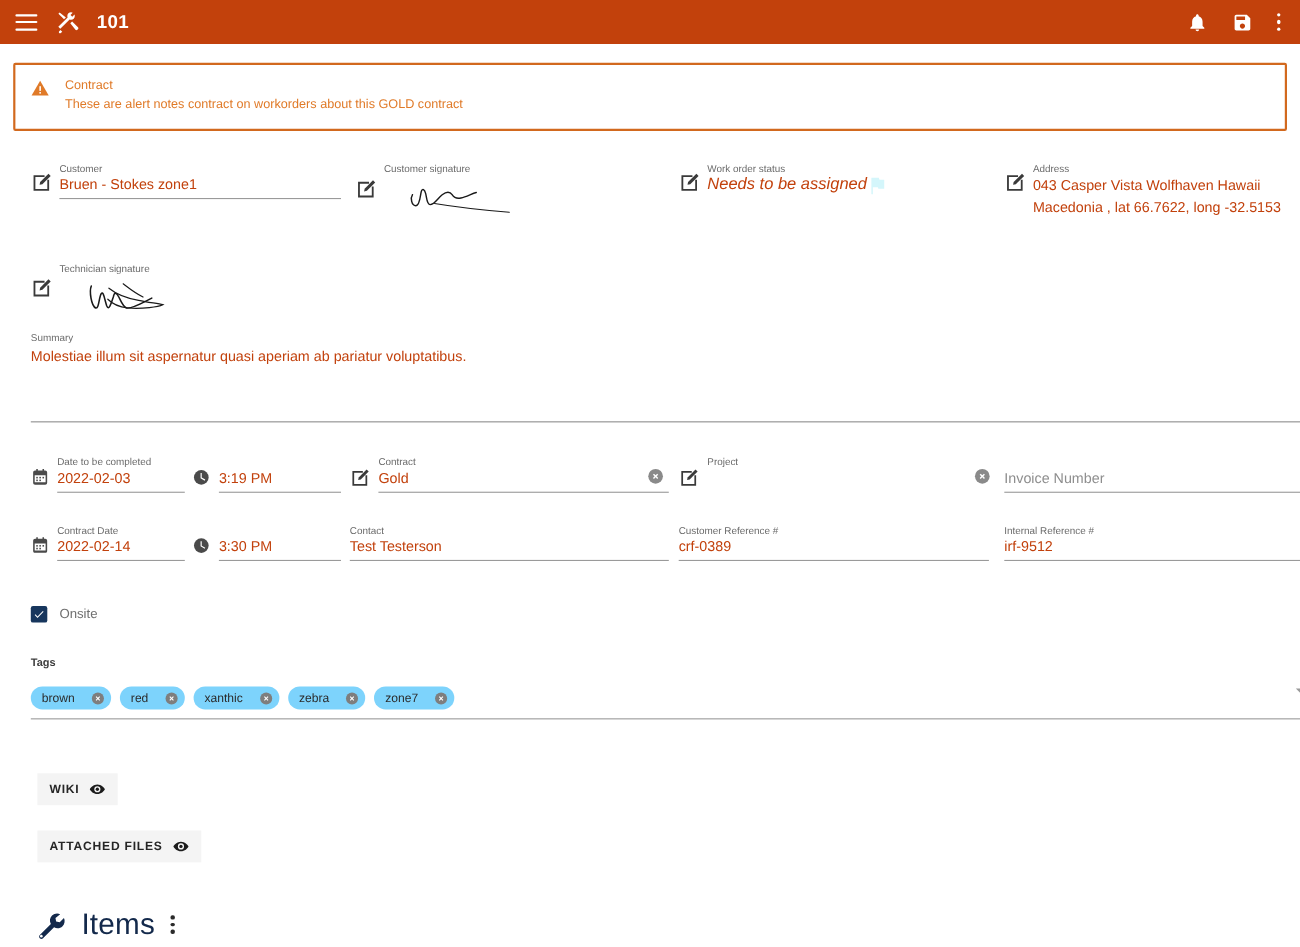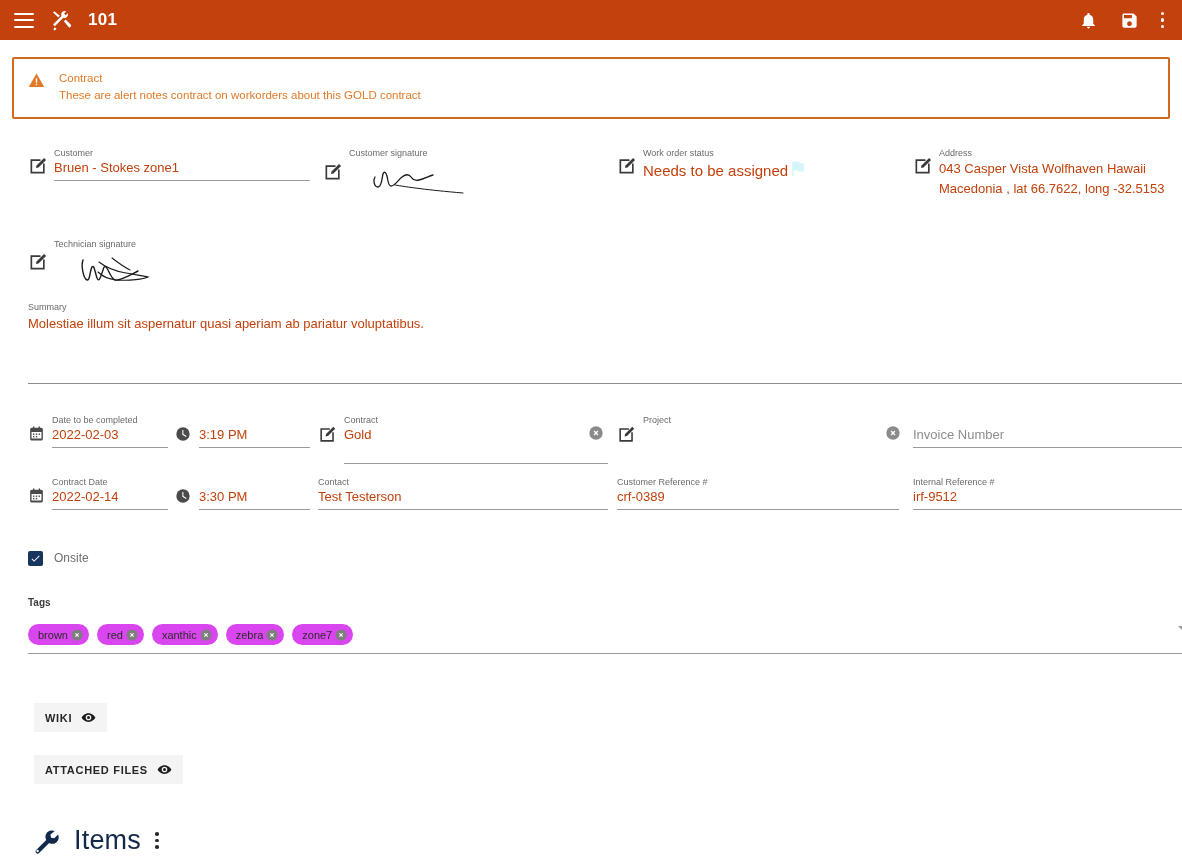--- a/index.html
+++ b/index.html
@@ -99,26 +99,26 @@
 
   
   .tags-label { font-size: 10px; color: #3d3d3d; font-weight: bold; }
   .tags-field {
     position: relative;
     border-bottom: 1px solid #9a9a9a;
     padding-bottom: 8px;
     display: flex; align-items: center; gap: 8px;
   }
   .chip {
-    background: #d946ef;
+    background: #7dd3fc;
     border-radius: 11px;
     height: 21px;
     display: inline-flex;
     align-items: center;
-    gap: 3px;
+    gap: 15px;
     padding: 0 6px 0 10px;
     font-size: 11px;
     color: #2b2b2b;
     cursor: default;
   }
   .chip .x { cursor: pointer; line-height: 0; }
   .caret-down {
     position: absolute; right: 6px; top: 2px;
     width: 0; height: 0;
     border-left: 5px solid transparent;
@@ -247,21 +247,21 @@
 
   <div class="row-abs" style="left:597px; top:8px; width:290px;">
     <span class="lead-icon ic">
       <svg width="20" height="20" viewBox="0 0 24 24">
         <path d="M3 4h12v2H5v13h13V9h2v12H3z" fill="#3a3a3a"></path>
         <path d="M19.3 2.3 21.7 4.7 12.6 13.8 9.6 14.4 10.2 11.4z" fill="#3a3a3a"></path>
       </svg>
     </span>
     <div style="margin-left:26px; display:flex; flex-direction:column;">
       <div class="fld-label">Work order status</div>
-      <div style="display:flex; align-items:flex-end; ">
+      <div style="display:flex; align-items:flex-start; font-style:italic;">
         <span class="fld-value big">Needs to be assigned</span>
         <span class="ic">
           <svg width="20" height="20" viewBox="0 0 24 24">
             <path d="M5 3v18h1.6v-7.5h5.4l.6 1.6h6.4V5.2h-5.2L13.2 3z" fill="#d4f6fb"></path>
           </svg>
         </span>
       </div>
     </div>
   </div>
 
@@ -335,21 +335,21 @@
 
   <div class="row-abs" style="left:298px; top:275px; width:290px;">
     <span class="lead-icon ic" style="top:10px;">
       <svg width="19" height="19" viewBox="0 0 24 24">
         <path d="M3 4h12v2H5v13h13V9h2v12H3z" fill="#3a3a3a"></path>
         <path d="M19.3 2.3 21.7 4.7 12.6 13.8 9.6 14.4 10.2 11.4z" fill="#3a3a3a"></path>
       </svg>
     </span>
     <div style="margin-left:26px; position:relative;">
       <div class="fld-label">Contract</div>
-      <div class="fld-value underline" style="padding-bottom:20px; padding-right:32px;">Gold</div>
+      <div class="fld-value underline" style="padding-bottom:4px; padding-right:32px;">Gold</div>
       <span class="ic" style="position:absolute; right:4px; top:10px;">
         <svg width="16" height="16" viewBox="0 0 24 24">
           <circle cx="12" cy="12" r="10" fill="#8a8a8a"></circle>
           <path d="M15.6 9.8 14.2 8.4 12 10.6 9.8 8.4 8.4 9.8 10.6 12 8.4 14.2 9.8 15.6 12 13.4 14.2 15.6 15.6 14.2 13.4 12z" fill="#fff"></path>
         </svg>
       </span>
     </div>
   </div>
 
   <div class="row-abs" style="left:597px; top:275px; width:288px;">

